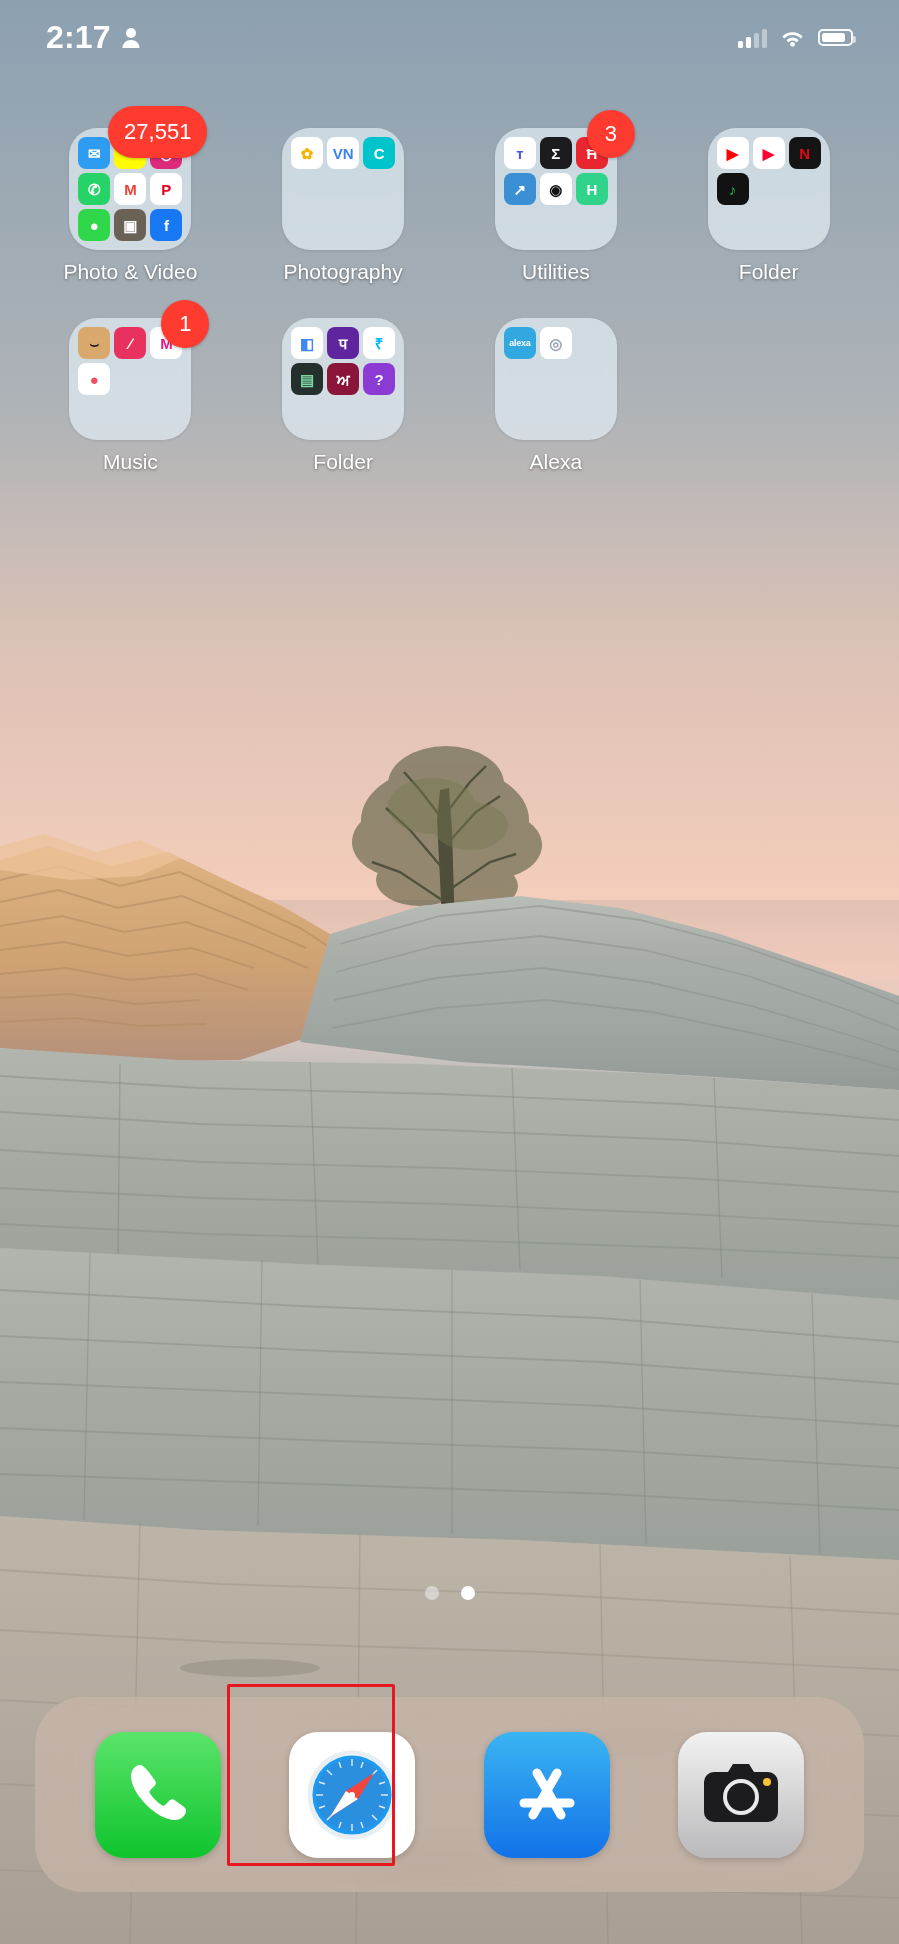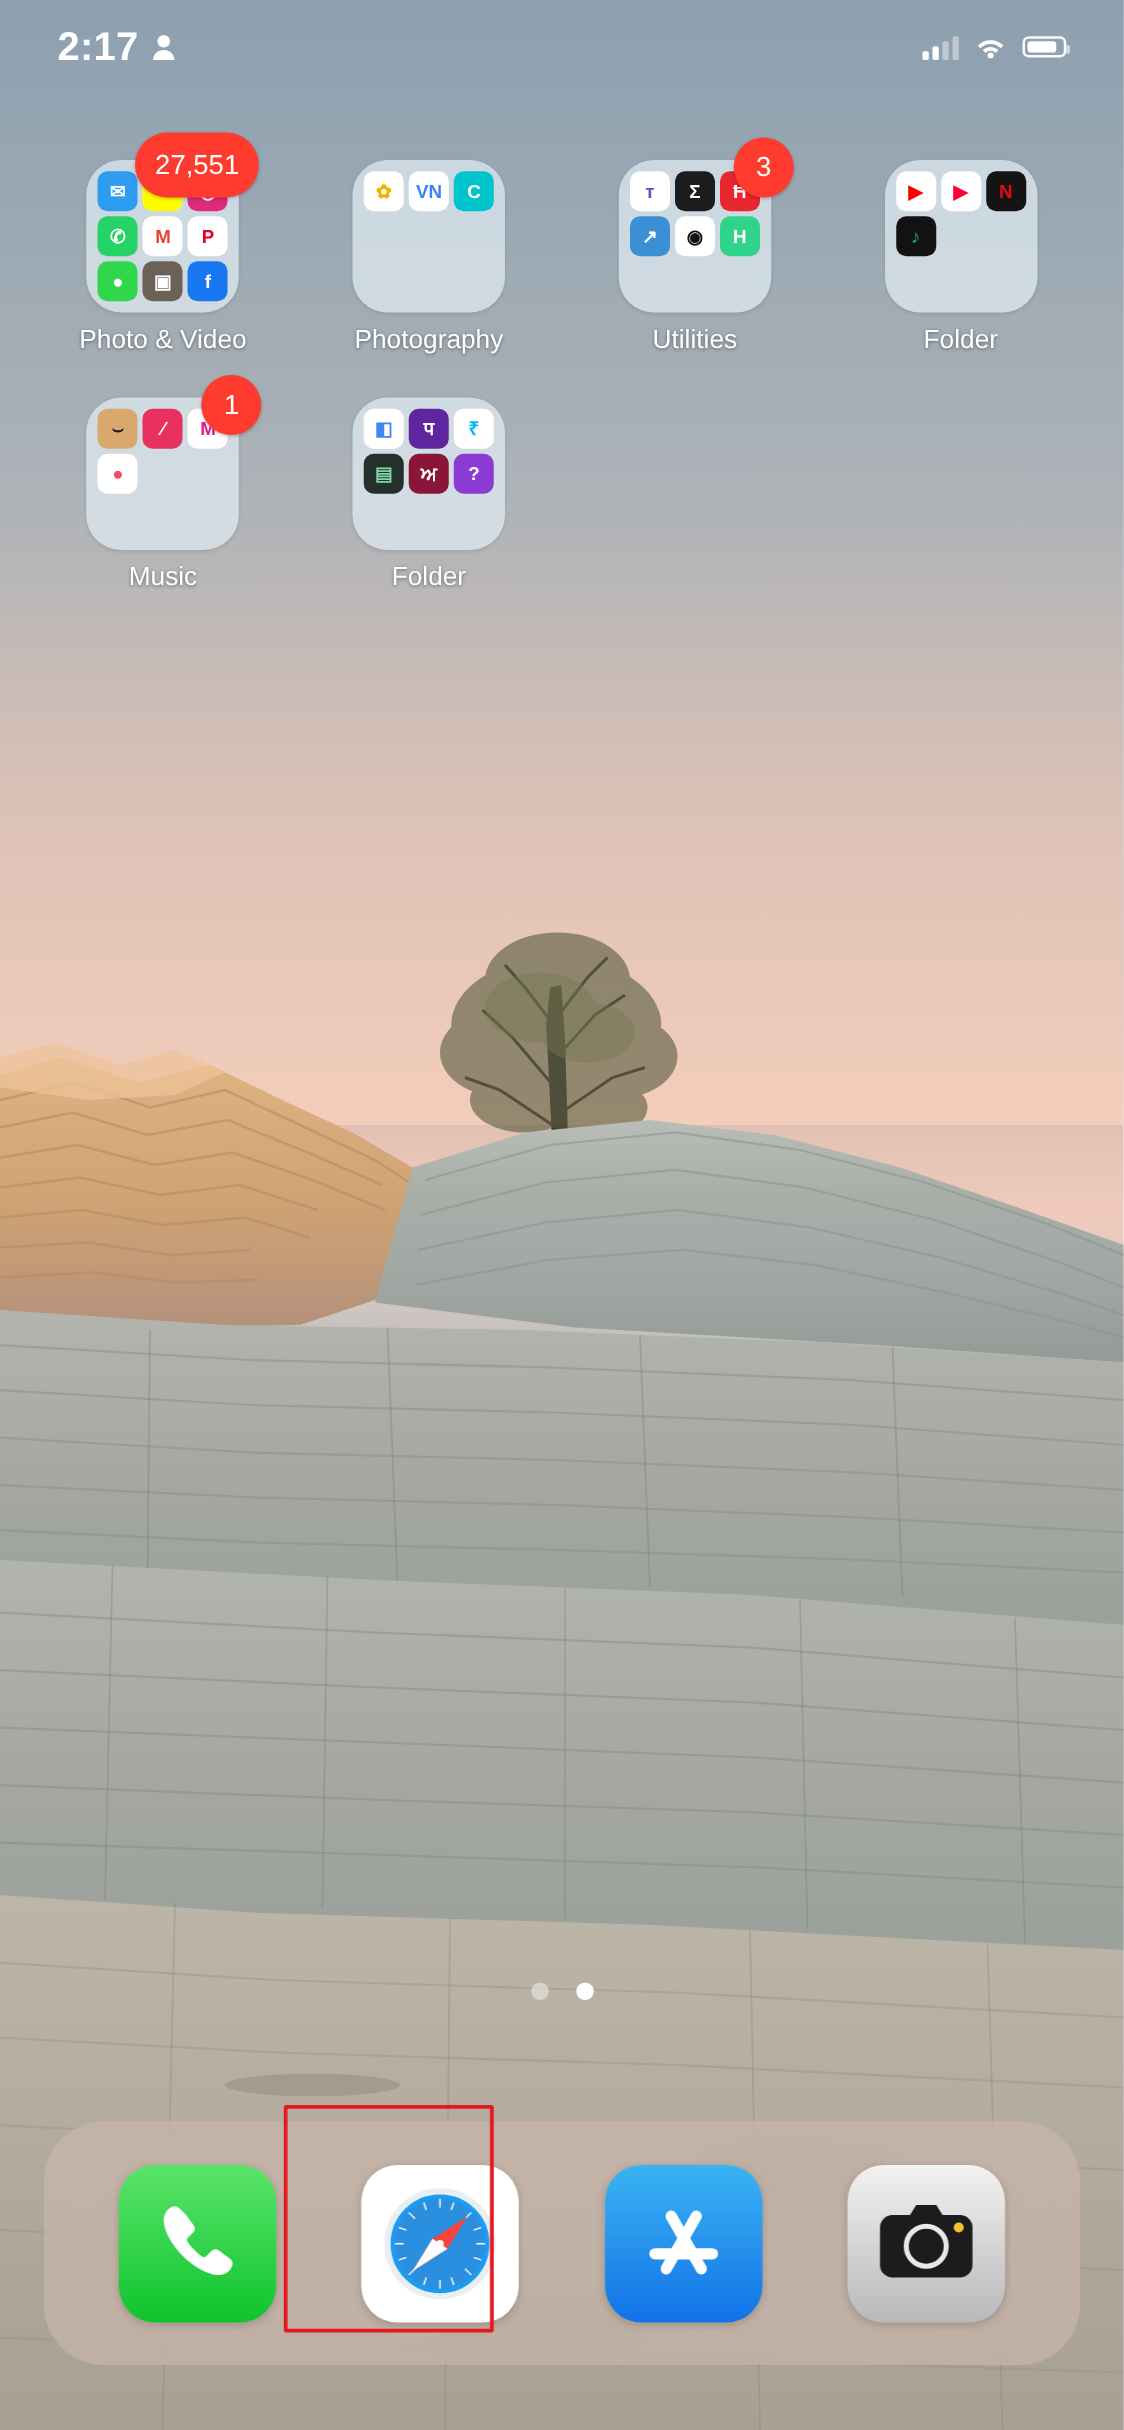--- a/index.html
+++ b/index.html
@@ -342,20 +342,27 @@
         <div class="folder">
           <div class="mini" style="background: rgb(255, 255, 255); color: rgb(66, 133, 244);">◧</div>
           <div class="mini" style="background: rgb(95, 37, 159); color: rgb(255, 255, 255);">प</div>
           <div class="mini" style="background: rgb(255, 255, 255); color: rgb(0, 185, 241);">₹</div>
           <div class="mini" style="background: rgb(35, 48, 44); color: rgb(126, 214, 165);">▤</div>
           <div class="mini" style="background: rgb(139, 21, 56); color: rgb(255, 255, 255);">ਅ</div>
           <div class="mini" style="background: rgb(140, 58, 212); color: rgb(255, 255, 255);">?</div>
         </div>
         <div class="cell-label">Folder</div>
       </div>
+      <div class="cell">
+        <div class="folder">
+          <div class="mini" style="background: rgb(49, 168, 224); color: rgb(255, 255, 255); font-size: 9px; letter-spacing: -0.3px;">alexa</div>
+          <div class="mini" style="background: rgb(255, 255, 255); color: rgb(154, 167, 181);">◎</div>
+        </div>
+        <div class="cell-label">Alexa</div>
+      </div>
     </div>
 
   <div id="dots">
       <span></span>
       <span class="on"></span>
     </div>
 
   <div id="dock">
 
     <div class="dockapp" style="background:linear-gradient(180deg,#5ae46a,#0fc42d);">

